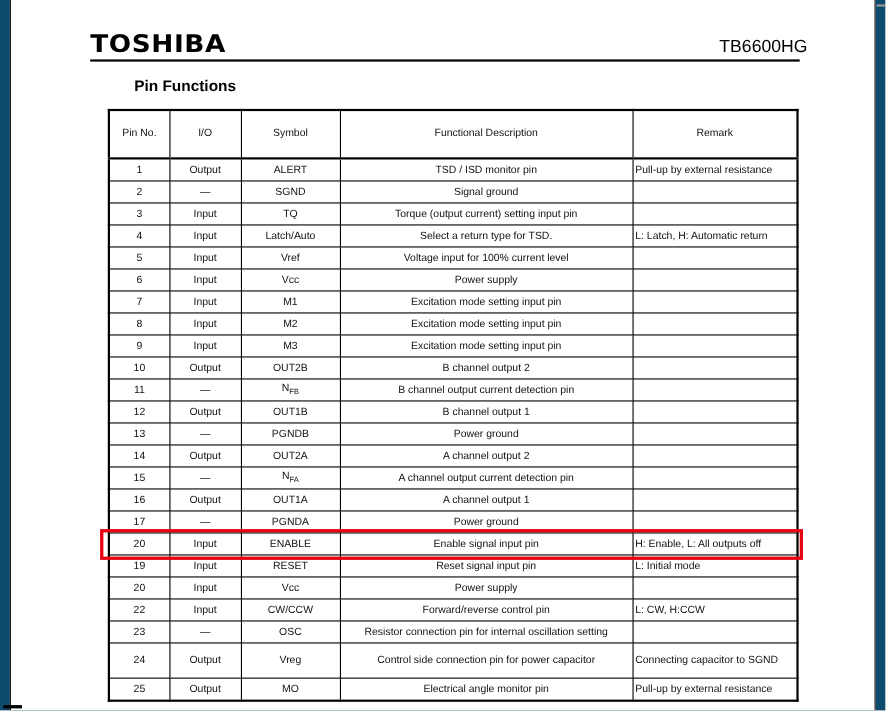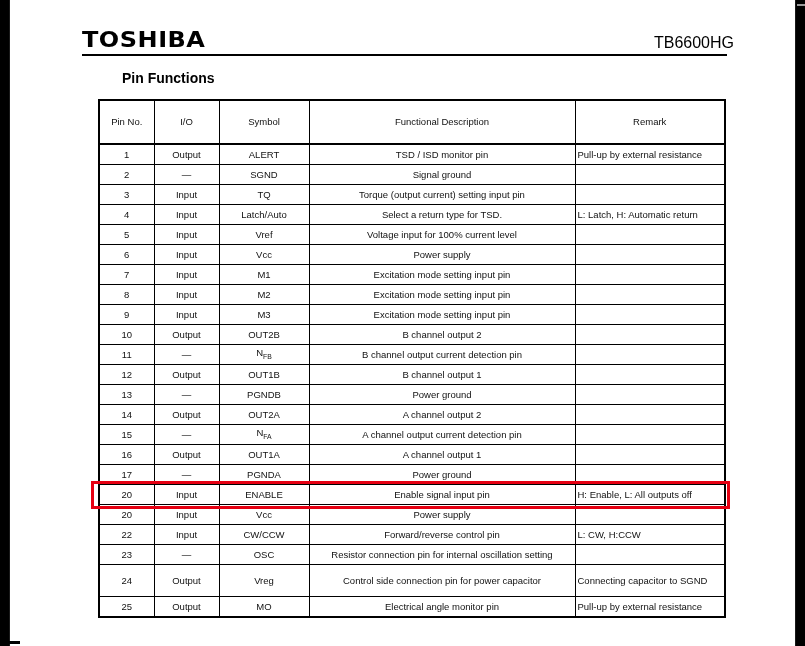--- a/index.html
+++ b/index.html
@@ -1,16 +1,16 @@
 <!DOCTYPE html>
 <html><head>
 <meta charset="utf-8">
 <style>
   html,body{margin:0;padding:0;background:#e9e9e9;}
-  .canvas{position:relative;width:805px;height:646px;background:#000000;overflow:hidden;
+  .canvas{position:relative;width:805px;height:646px;background:#0c4a6e;overflow:hidden;
           font-family:"Liberation Sans",sans-serif;color:#111;}
   .page{position:absolute;left:9px;top:0;width:787px;height:646px;background:#ffffff;
         border-left:1px solid #1a1a1a;border-right:1px solid #1a1a1a;box-sizing:border-box;}
   .logo{position:absolute;left:72px;top:26px;font-family:"DejaVu Sans",sans-serif;
         font-weight:bold;font-size:24px;letter-spacing:0.5px;color:#000;transform:scaleY(0.92);}
   .part{position:absolute;right:61px;top:34px;font-size:16px;color:#000;}
   .rule{position:absolute;left:72px;top:54px;width:645px;height:2px;background:#000;}
   .title{position:absolute;left:72px;top:70px;font-size:14px;font-weight:bold;color:#000;margin-left:40px;}
   table.pins{position:absolute;left:88px;top:99px;width:626px;table-layout:fixed;
              border-collapse:collapse;border:2px solid #000;font-size:9.5px;line-height:1.2;color:#111;}
@@ -175,20 +175,27 @@
             <td class="r"></td>
           </tr>
           <tr>
             <td class="c">20</td>
             <td class="c">Input</td>
             <td class="c">ENABLE</td>
             <td class="l">Enable signal input pin</td>
             <td class="r">H: Enable, L: All outputs off</td>
           </tr>
           <tr>
+            <td class="c">19</td>
+            <td class="c">Input</td>
+            <td class="c">RESET</td>
+            <td class="l">Reset signal input pin</td>
+            <td class="r">L: Initial mode</td>
+          </tr>
+          <tr>
             <td class="c">20</td>
             <td class="c">Input</td>
             <td class="c">Vcc</td>
             <td class="l">Power supply</td>
             <td class="r"></td>
           </tr>
           <tr>
             <td class="c">22</td>
             <td class="c">Input</td>
             <td class="c">CW/CCW</td>

